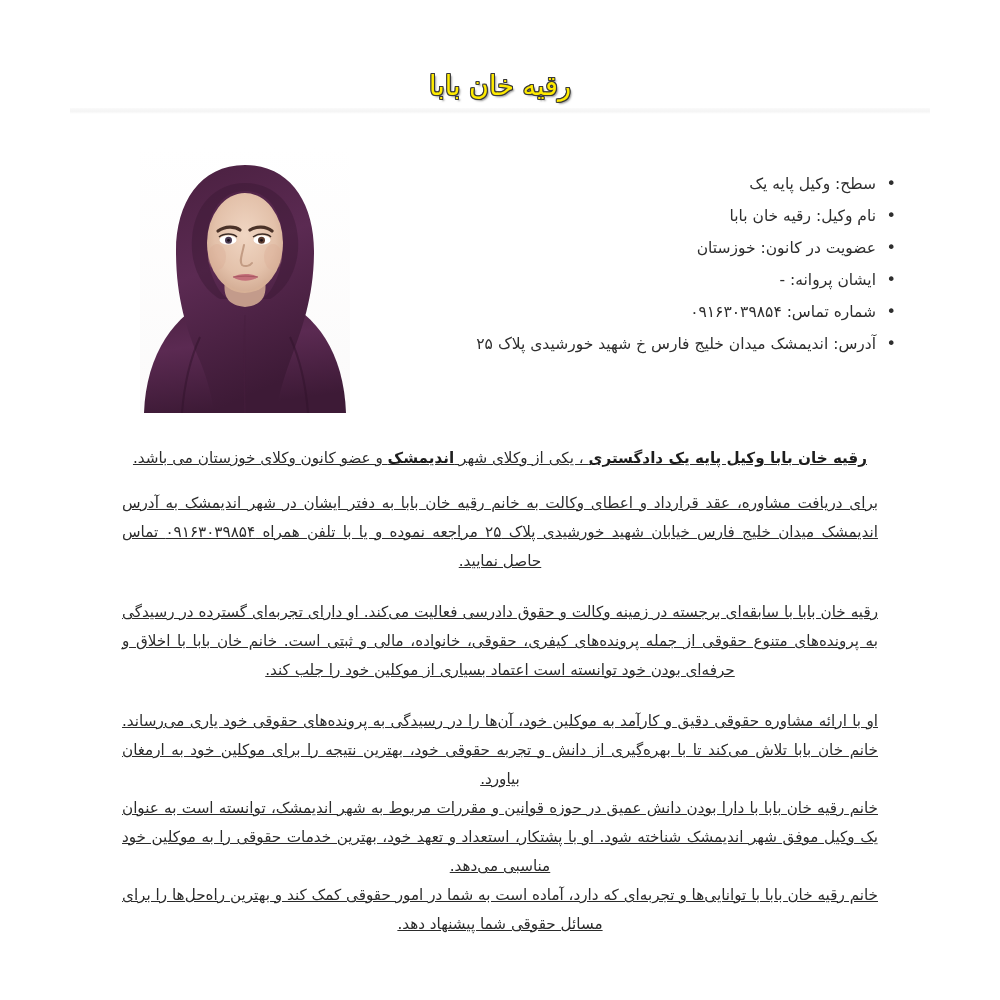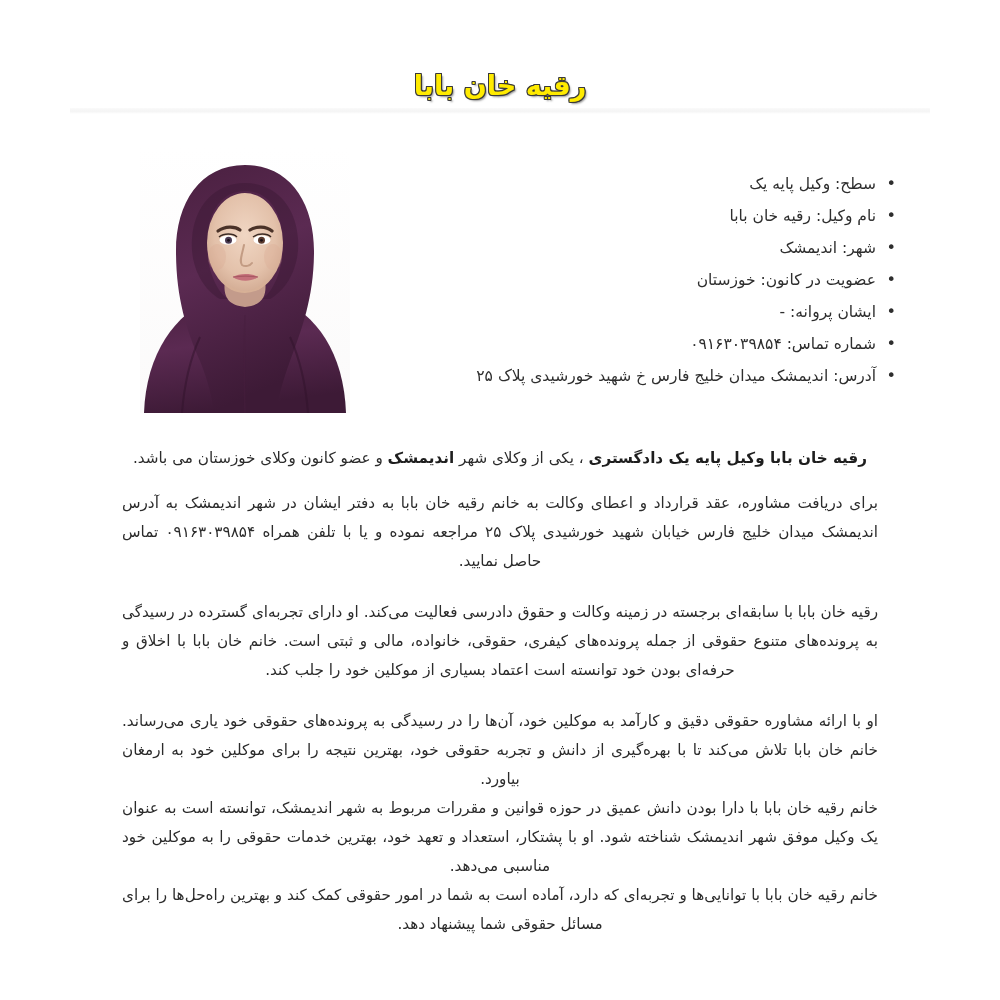--- a/index.html
+++ b/index.html
@@ -30,21 +30,21 @@
     top: 52px;
     left: 0;
     right: 0;
     text-align: center;
     height: 46px;
   }
   .page-title {
     display: inline-block;
     font-family: "DejaVu Sans", "Liberation Sans", sans-serif;
     font-size: 27px;
-    font-weight: bold;
+    font-weight: normal;
     line-height: 1.2;
     color: #ffeb00;
     letter-spacing: 0px;
     text-shadow:
       1px 0 0 #3a3a3a,
      -1px 0 0 #3a3a3a,
       0 1px 0 #3a3a3a,
       0 -1px 0 #3a3a3a,
       1px 1px 0 #3a3a3a,
      -1px 1px 0 #555,
@@ -118,20 +118,21 @@
     text-align: justify;
   }
   .body-copy p {
     margin: 0 0 6px 0;
     font-size: 15.2px;
     line-height: 29px;
     color: #2b2b2b;
     text-align: justify;
     text-align-last: center;
     font-family: "DejaVu Sans", "Liberation Sans", sans-serif;
+    text-decoration: underline;
   }
   .body-copy p.gap-after { margin-bottom: 22px; margin-top: 16px; }
   .body-copy p.tight { margin-bottom: 0; }
   .body-copy strong { font-weight: bold; color: #1e1e1e; }
 </style>
 </head>
 <body>
 
 <div class="page">
 
@@ -201,21 +202,20 @@
         <path d="M150 190 C 160 212, 166 240, 168 266" stroke="#2f1229" stroke-width="2" fill="none" opacity="0.5"></path>
         <path d="M60 190 C 50 212, 44 240, 42 266" stroke="#2f1229" stroke-width="2" fill="none" opacity="0.5"></path>
         <path d="M105 168 C 104 200, 104 234, 105 266" stroke="#46203e" stroke-width="1.6" fill="none" opacity="0.45"></path>
       </g>
     </svg>
   </div>
 
   <ul class="info-list">
     <li>سطح: وکیل پایه یک</li>
     <li>نام وکیل: رقیه خان بابا</li>
-    <li>شهر: اندیمشک</li>
     <li>عضویت در کانون: خوزستان</li>
     <li>ایشان پروانه: -</li>
     <li>شماره تماس: ۰۹۱۶۳۰۳۹۸۵۴</li>
     <li>آدرس: اندیمشک میدان خلیج فارس خ شهید خورشیدی پلاک ۲۵</li>
   </ul>
 
   <div class="body-copy">
 
     <p><strong>رقیه خان بابا وکیل پایه یک دادگستری</strong><span> ، یکی از وکلای شهر </span><strong>اندیمشک</strong><span> و عضو کانون وکلای خوزستان می باشد.</span></p>
 

